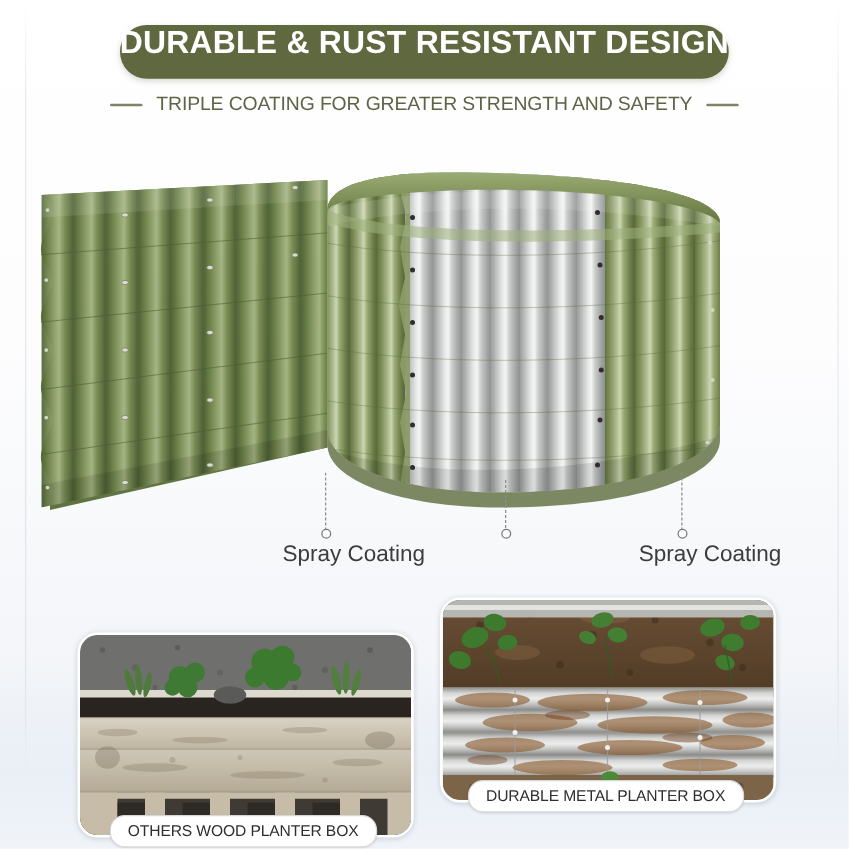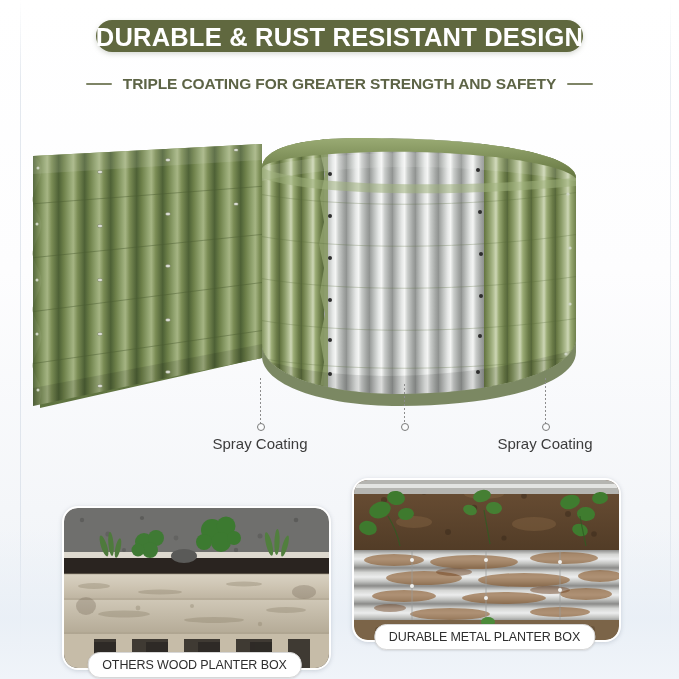--- a/index.html
+++ b/index.html
@@ -16,58 +16,58 @@
   
   .bg-edge-l{position:absolute;left:20px;top:0;width:1px;height:679px;
     background:linear-gradient(180deg,rgba(255,255,255,0) 0%,rgba(205,214,226,.55) 12%,rgba(205,214,226,.55) 88%,rgba(255,255,255,0) 100%);}
   .bg-edge-r{position:absolute;right:8px;top:0;width:1px;height:679px;
     background:linear-gradient(180deg,rgba(255,255,255,0) 0%,rgba(205,214,226,.45) 12%,rgba(205,214,226,.45) 88%,rgba(255,255,255,0) 100%);}
   .bg-soft{position:absolute;left:0;bottom:0;width:679px;height:150px;
     background:linear-gradient(180deg,rgba(236,241,247,0) 0%,rgba(233,239,246,.9) 60%,rgba(240,244,249,1) 100%);}
 
   
   .title-badge{
-    position:absolute;left:96px;top:20px;width:487px;height:32px;
+    position:absolute;left:96px;top:20px;width:487px;height:43px;
     background:#60683f;border-radius:23px;
-    display:flex;align-items:flex-end;justify-content:center;
+    display:flex;align-items:flex-start;justify-content:center;
     box-shadow:0 2px 5px rgba(120,130,110,.30);
   }
   .title-badge span{
     color:#ffffff;font-weight:bold;font-size:25.5px;letter-spacing:.2px;
     white-space:nowrap;font-family:"Liberation Sans",sans-serif;
   }
   .subtitle-row{
     position:absolute;left:0;top:71px;width:679px;height:26px;
     display:flex;align-items:center;justify-content:center;gap:11px;
   }
   .sub-dash{width:26px;height:2px;background:#7e8466;border-radius:1px;}
   .subtitle-row .sub-text{
-    color:#5d6446;font-weight:bold;font-size:15.5px;letter-spacing:-.1px;
+    color:#5d6446;font-weight:normal;font-size:15.5px;letter-spacing:-.1px;
     white-space:nowrap;
   }
 
   
   .product{position:absolute;left:0;top:108px;width:679px;height:320px;}
   .product svg{display:block;}
 
   
   .callouts{position:absolute;left:0;top:378px;width:679px;height:90px;}
   .leader{position:absolute;width:1px;}
   .leader .dots{
     position:absolute;left:0;top:0;width:1px;height:100%;
     background-image:linear-gradient(#8d8d8d 52%,rgba(255,255,255,0) 0%);
     background-size:1px 4px;background-repeat:repeat-y;
   }
   .leader .knob{
     position:absolute;left:-3.5px;bottom:-7px;width:6px;height:6px;
     border:1.3px solid #7a7a7a;border-radius:50%;background:#fbfcfd;
   }
   .clabel{
-    position:absolute;text-align:center;color:#3c3c3c;
-    font-size:15px;line-height:17px;font-family:"Liberation Sans",sans-serif;
+    position:absolute;text-align:right;color:#3c3c3c;
+    font-size:18px;line-height:17px;font-family:"Liberation Sans",sans-serif;
     white-space:pre-line;
   }
 
   
   .cards{position:absolute;left:0;top:478px;width:679px;height:175px;}
   .card{
     position:absolute;top:0;width:265px;height:160px;
     border-radius:16px;background:#ffffff;
     border:2.5px solid #ffffff;
     box-shadow:0 1px 4px rgba(120,130,145,.30);

